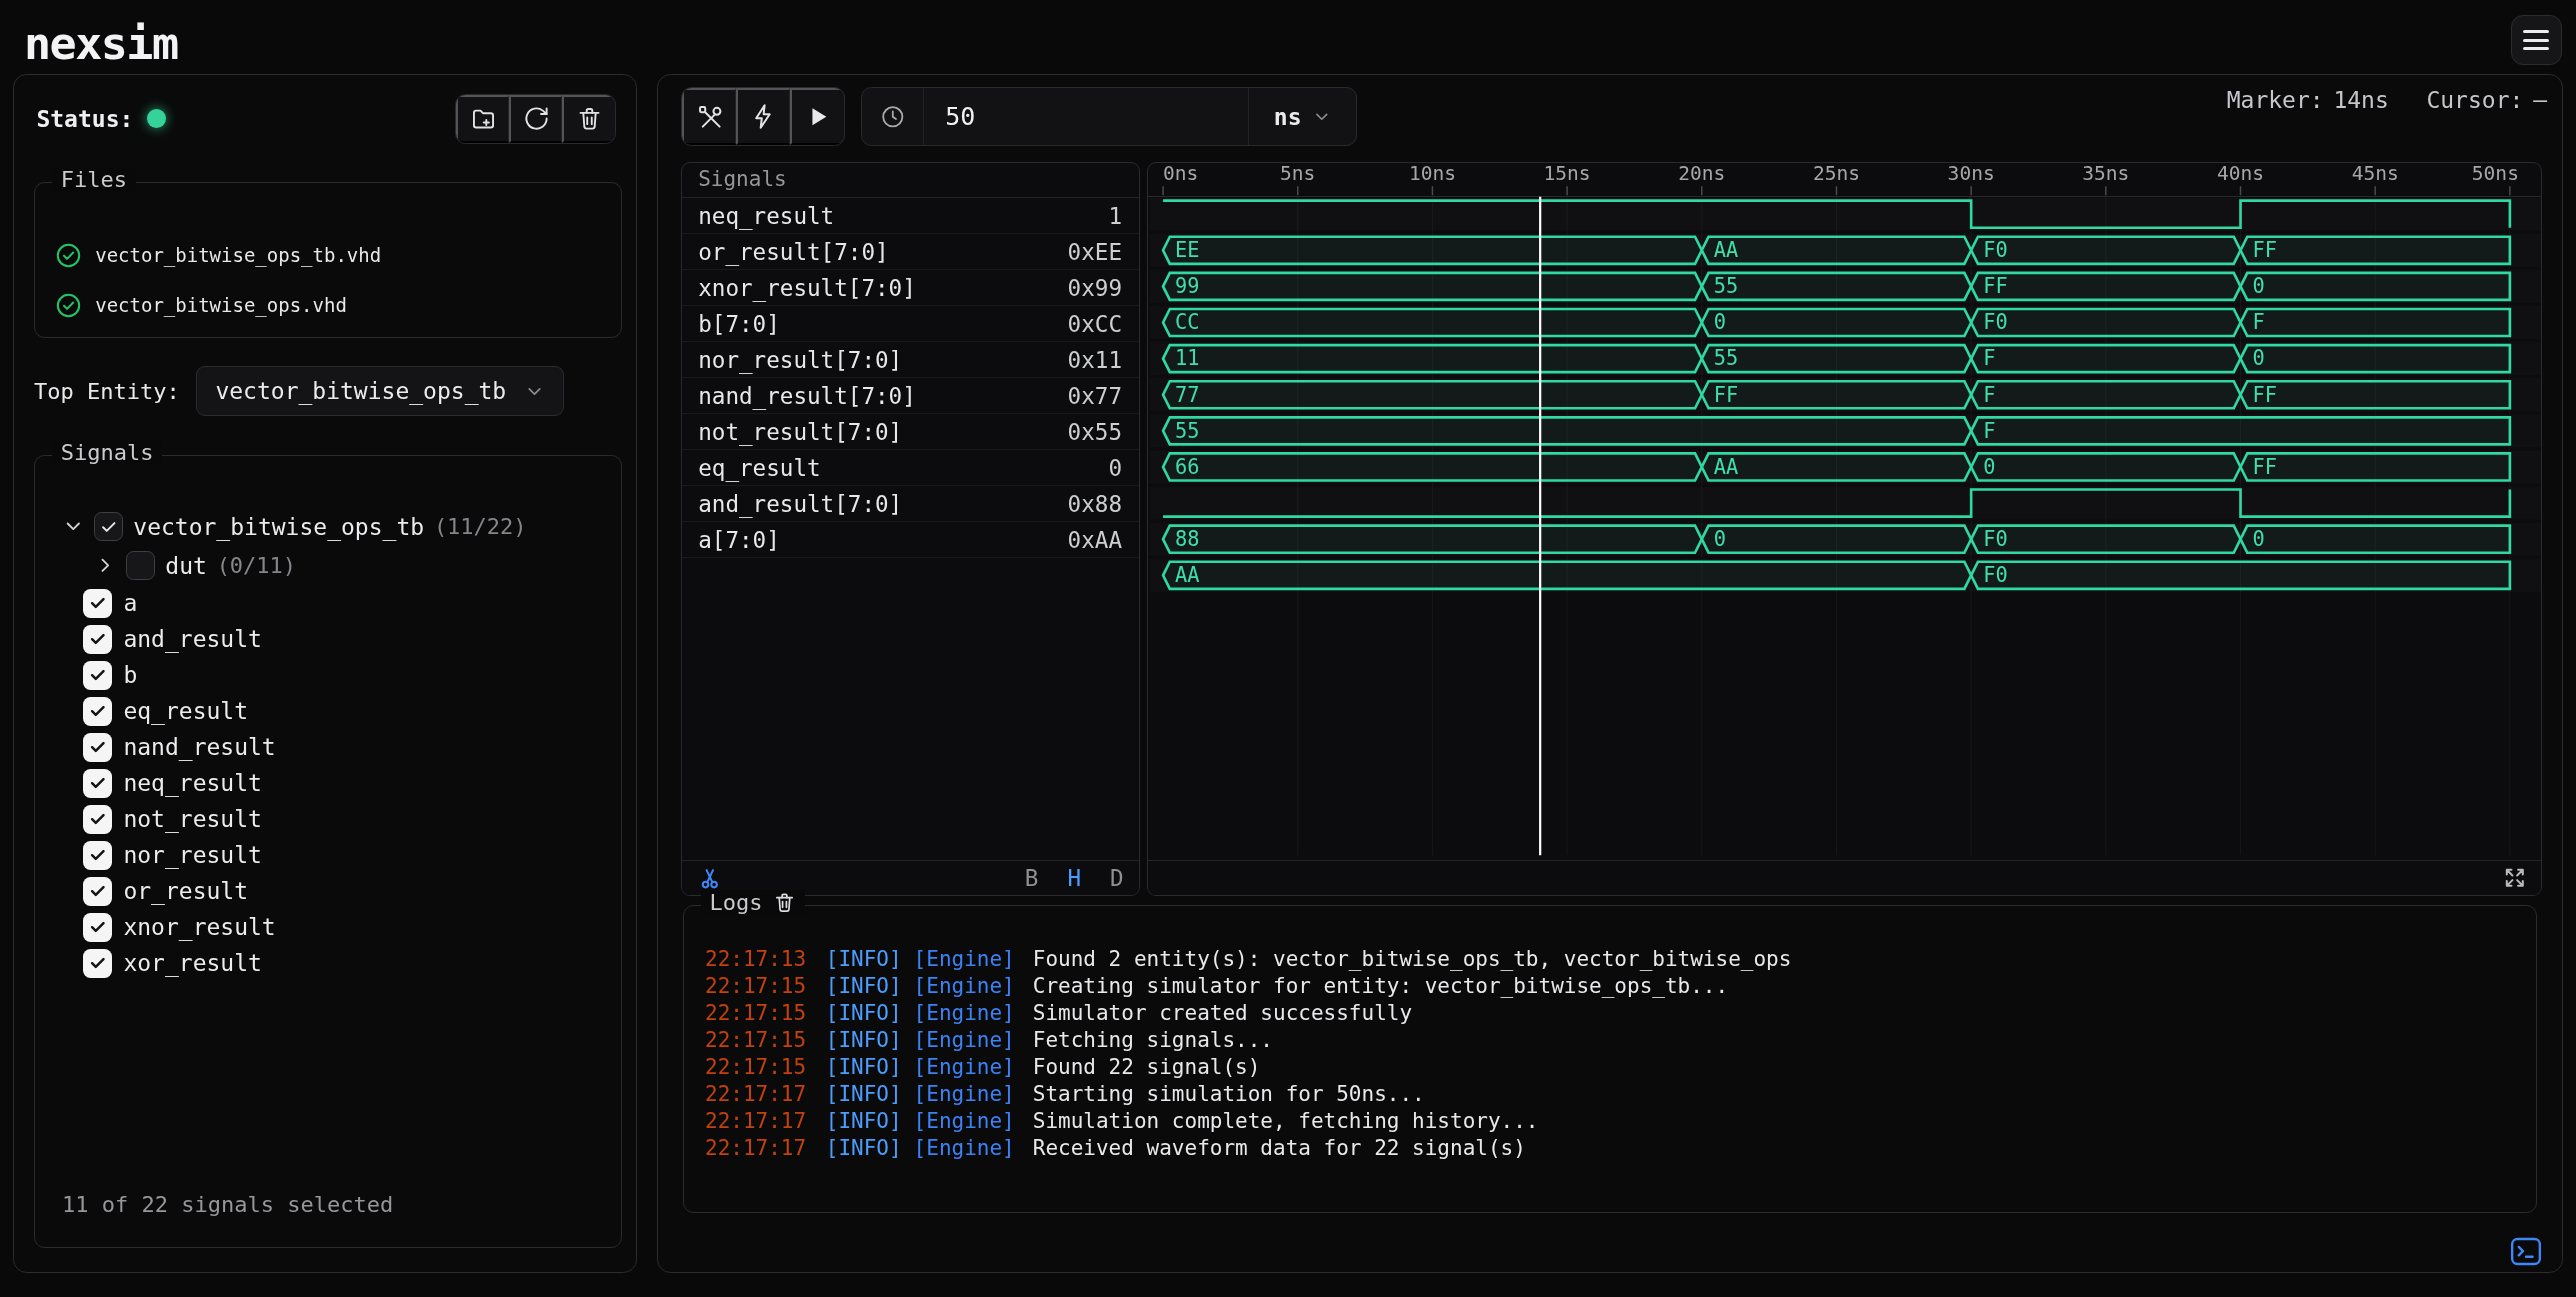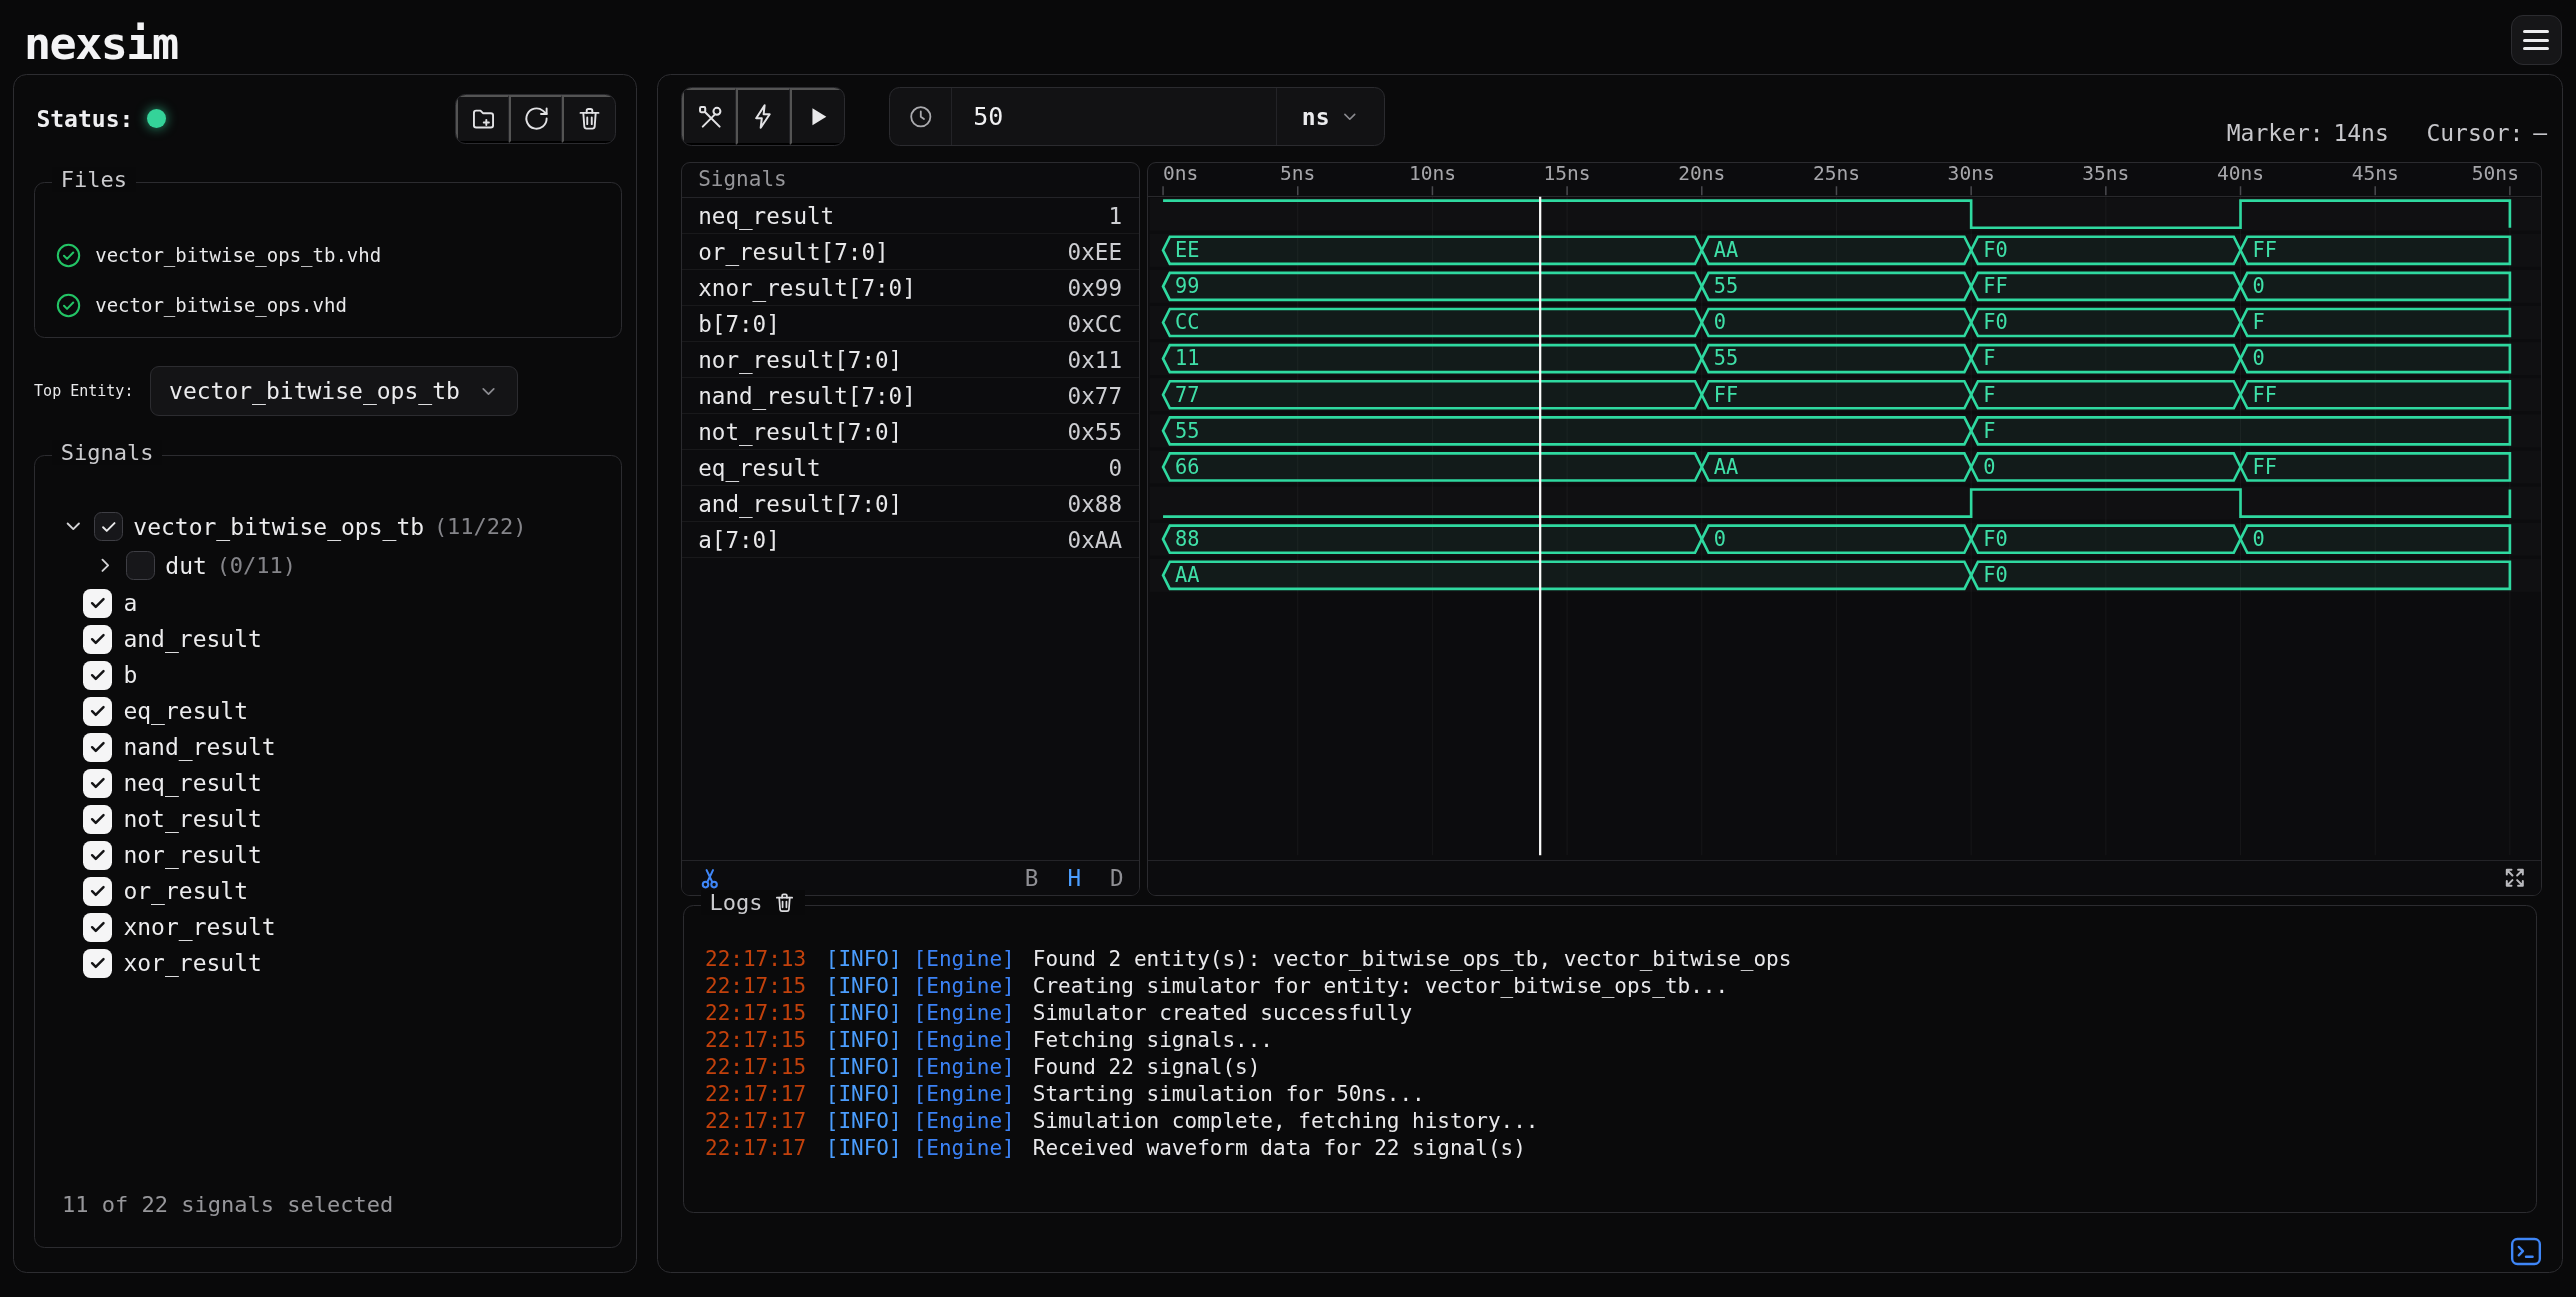--- a/index.html
+++ b/index.html
@@ -24,38 +24,38 @@
   .status-dot { width:19.6px; height:19.6px; border-radius:50%; background:#34d399; margin-left:13.5px; box-shadow:0 0 12px rgba(52,211,153,.75); }
   .icon-group { margin-left:auto; display:flex; height:50px; background:#121214; border:1.5px solid #2b2b2f; border-radius:10.5px; overflow:hidden; }
   .icon-group .ibtn { width:53px; display:flex; align-items:center; justify-content:center; border-right:1.5px solid #232327; background:transparent; cursor:pointer; }
   .icon-group .ibtn:last-child { border-right:none; }
 
   .files-box { left:20.3px; top:107px; width:588px; height:156px; }
   .files-list { padding:47px 19.6px 0 19.6px; }
   .file-row { height:50px; display:flex; align-items:center; gap:13.5px; font-size:19px; color:#e9e9eb; }
 
   .entity-row { position:absolute; left:20.3px; top:291px; right:19.6px; height:50px; display:flex; align-items:center; }
-  .entity-label { font-size:15px; color:#e9e9eb; }
+  .entity-label { font-size:22px; color:#e9e9eb; }
   .select { margin-left:16.6px; height:50px; background:#141416; border:1.5px solid #2c2c30; border-radius:9px; display:flex; align-items:center; gap:18px; padding:0 18px; font-size:23px; color:#ececee; cursor:pointer; }
 
   .signals-box { left:20.3px; top:380px; width:588px; bottom:24px; }
   .tree { padding:51px 7.5px 0 27px; }
   .t-row { display:flex; align-items:center; gap:9.8px; font-size:23px; color:#ececee; }
   .t-root { height:39px; }
   .t-child { height:39px; padding-left:32px; }
   .t-sig { height:36px; padding-left:21px; gap:11.3px; }
   .t-count { font-size:22px; color:#85858a; }
   .cb { width:29px; height:29px; border-radius:7.5px; display:flex; align-items:center; justify-content:center; flex:0 0 auto; cursor:pointer; }
   .cb-dark { background:#17171a; border:1.5px solid #3e3e44; }
   .cb-white { background:#f5f5f6; }
   .sel-count { position:absolute; left:27px; bottom:30px; font-size:22px; color:#97979b; }
 
   
   .main-panel { position:absolute; left:657px; top:74px; width:1906px; height:1199px; border:1.5px solid #2d2d31; border-radius:13.5px; background:#0a0a0b; }
-  .toolbar { position:absolute; left:22.6px; top:12px; right:15px; height:59px; display:flex; align-items:flex-end;gap:28px; }
+  .toolbar { position:absolute; left:22.6px; top:12px; right:15px; height:59px; display:flex; align-items:flex-start; }
   .tgroup { display:flex; height:59px; background:#121214; border:1.5px solid #2b2b2f; border-radius:10.5px; overflow:hidden; }
   .tbtn { width:54px; display:flex; align-items:center; justify-content:center; border-right:1.5px solid #232327; background:transparent; cursor:pointer; }
   .tbtn:last-child { border-right:none; }
   .time-group { margin-left:16.6px; }
   .tcell { display:flex; align-items:center; justify-content:center; border-right:1.5px solid #232327; }
   .tcell:last-child { border-right:none; }
   .clock-cell { width:62px; }
   .time-input { width:324px; background:transparent; border:none; outline:none; color:#f0f0f2; font-family:inherit; font-size:25px; padding-left:21px; }
   .unit-cell { width:107px; gap:10.5px; font-size:23px; color:#ececee; cursor:pointer;font-weight:bold; }
   .marker-info { margin-left:auto; display:flex; align-items:center; gap:9.8px; font-size:23px; color:#c7c7cb; }

